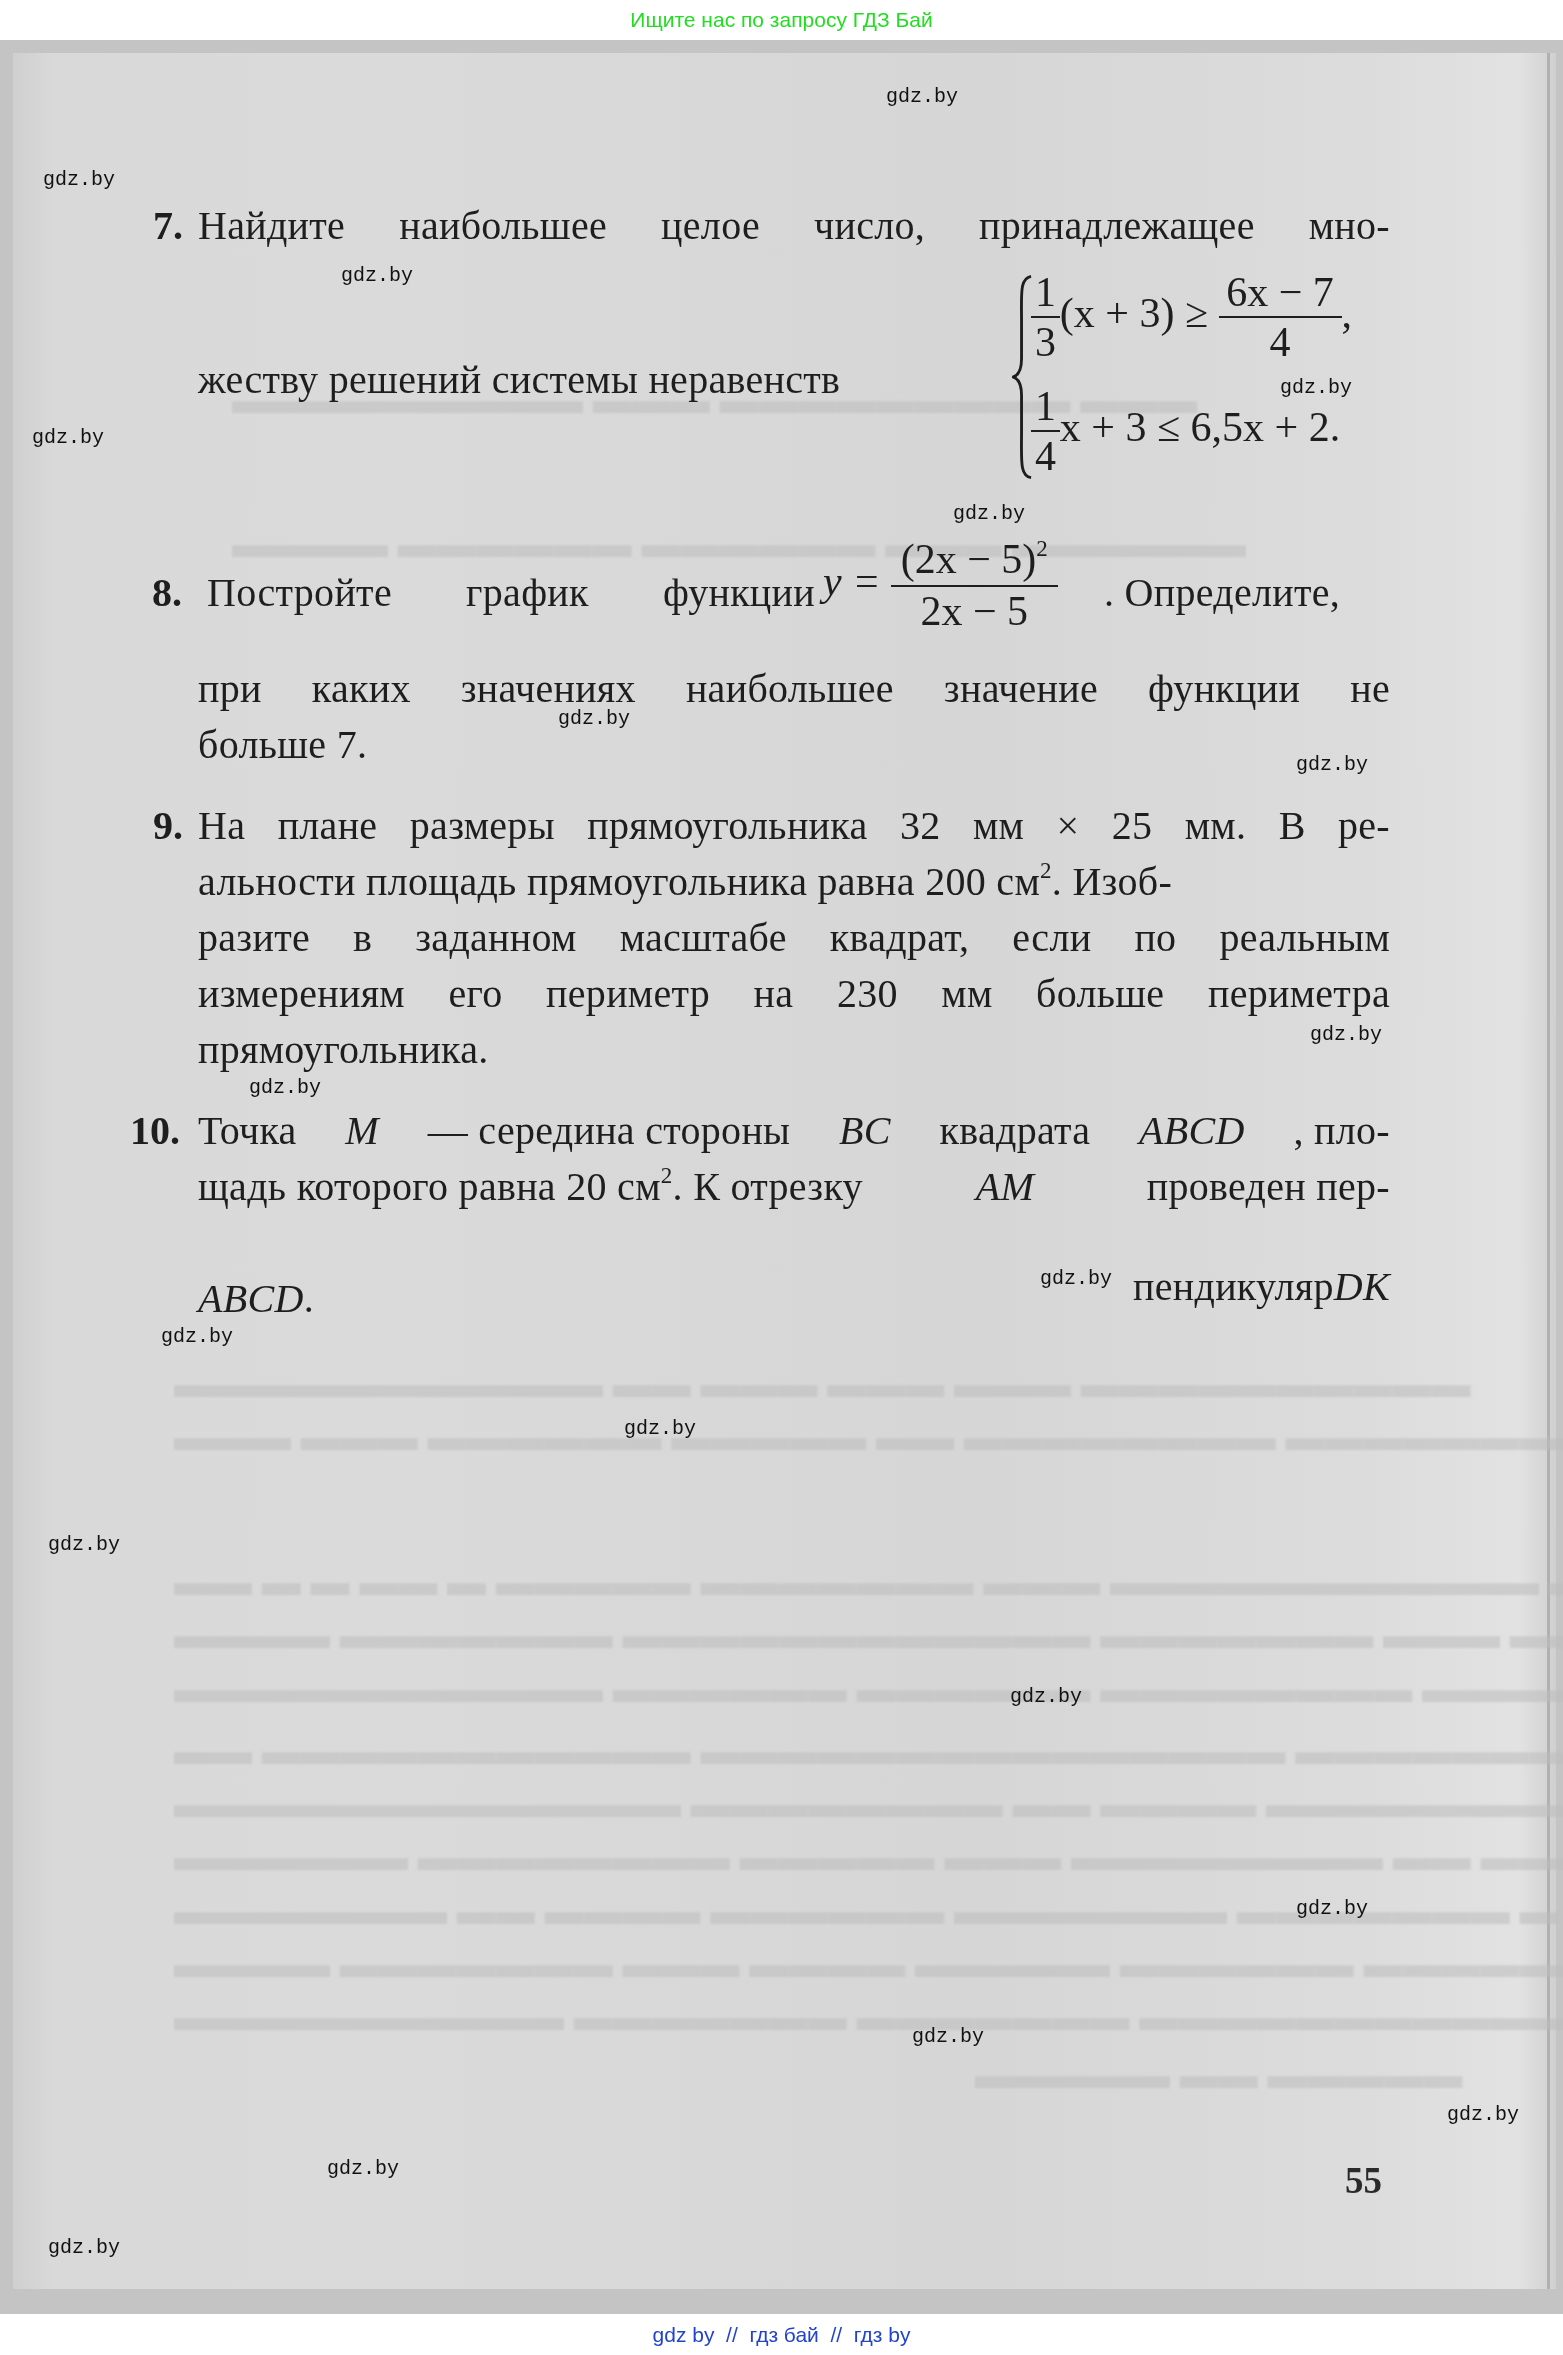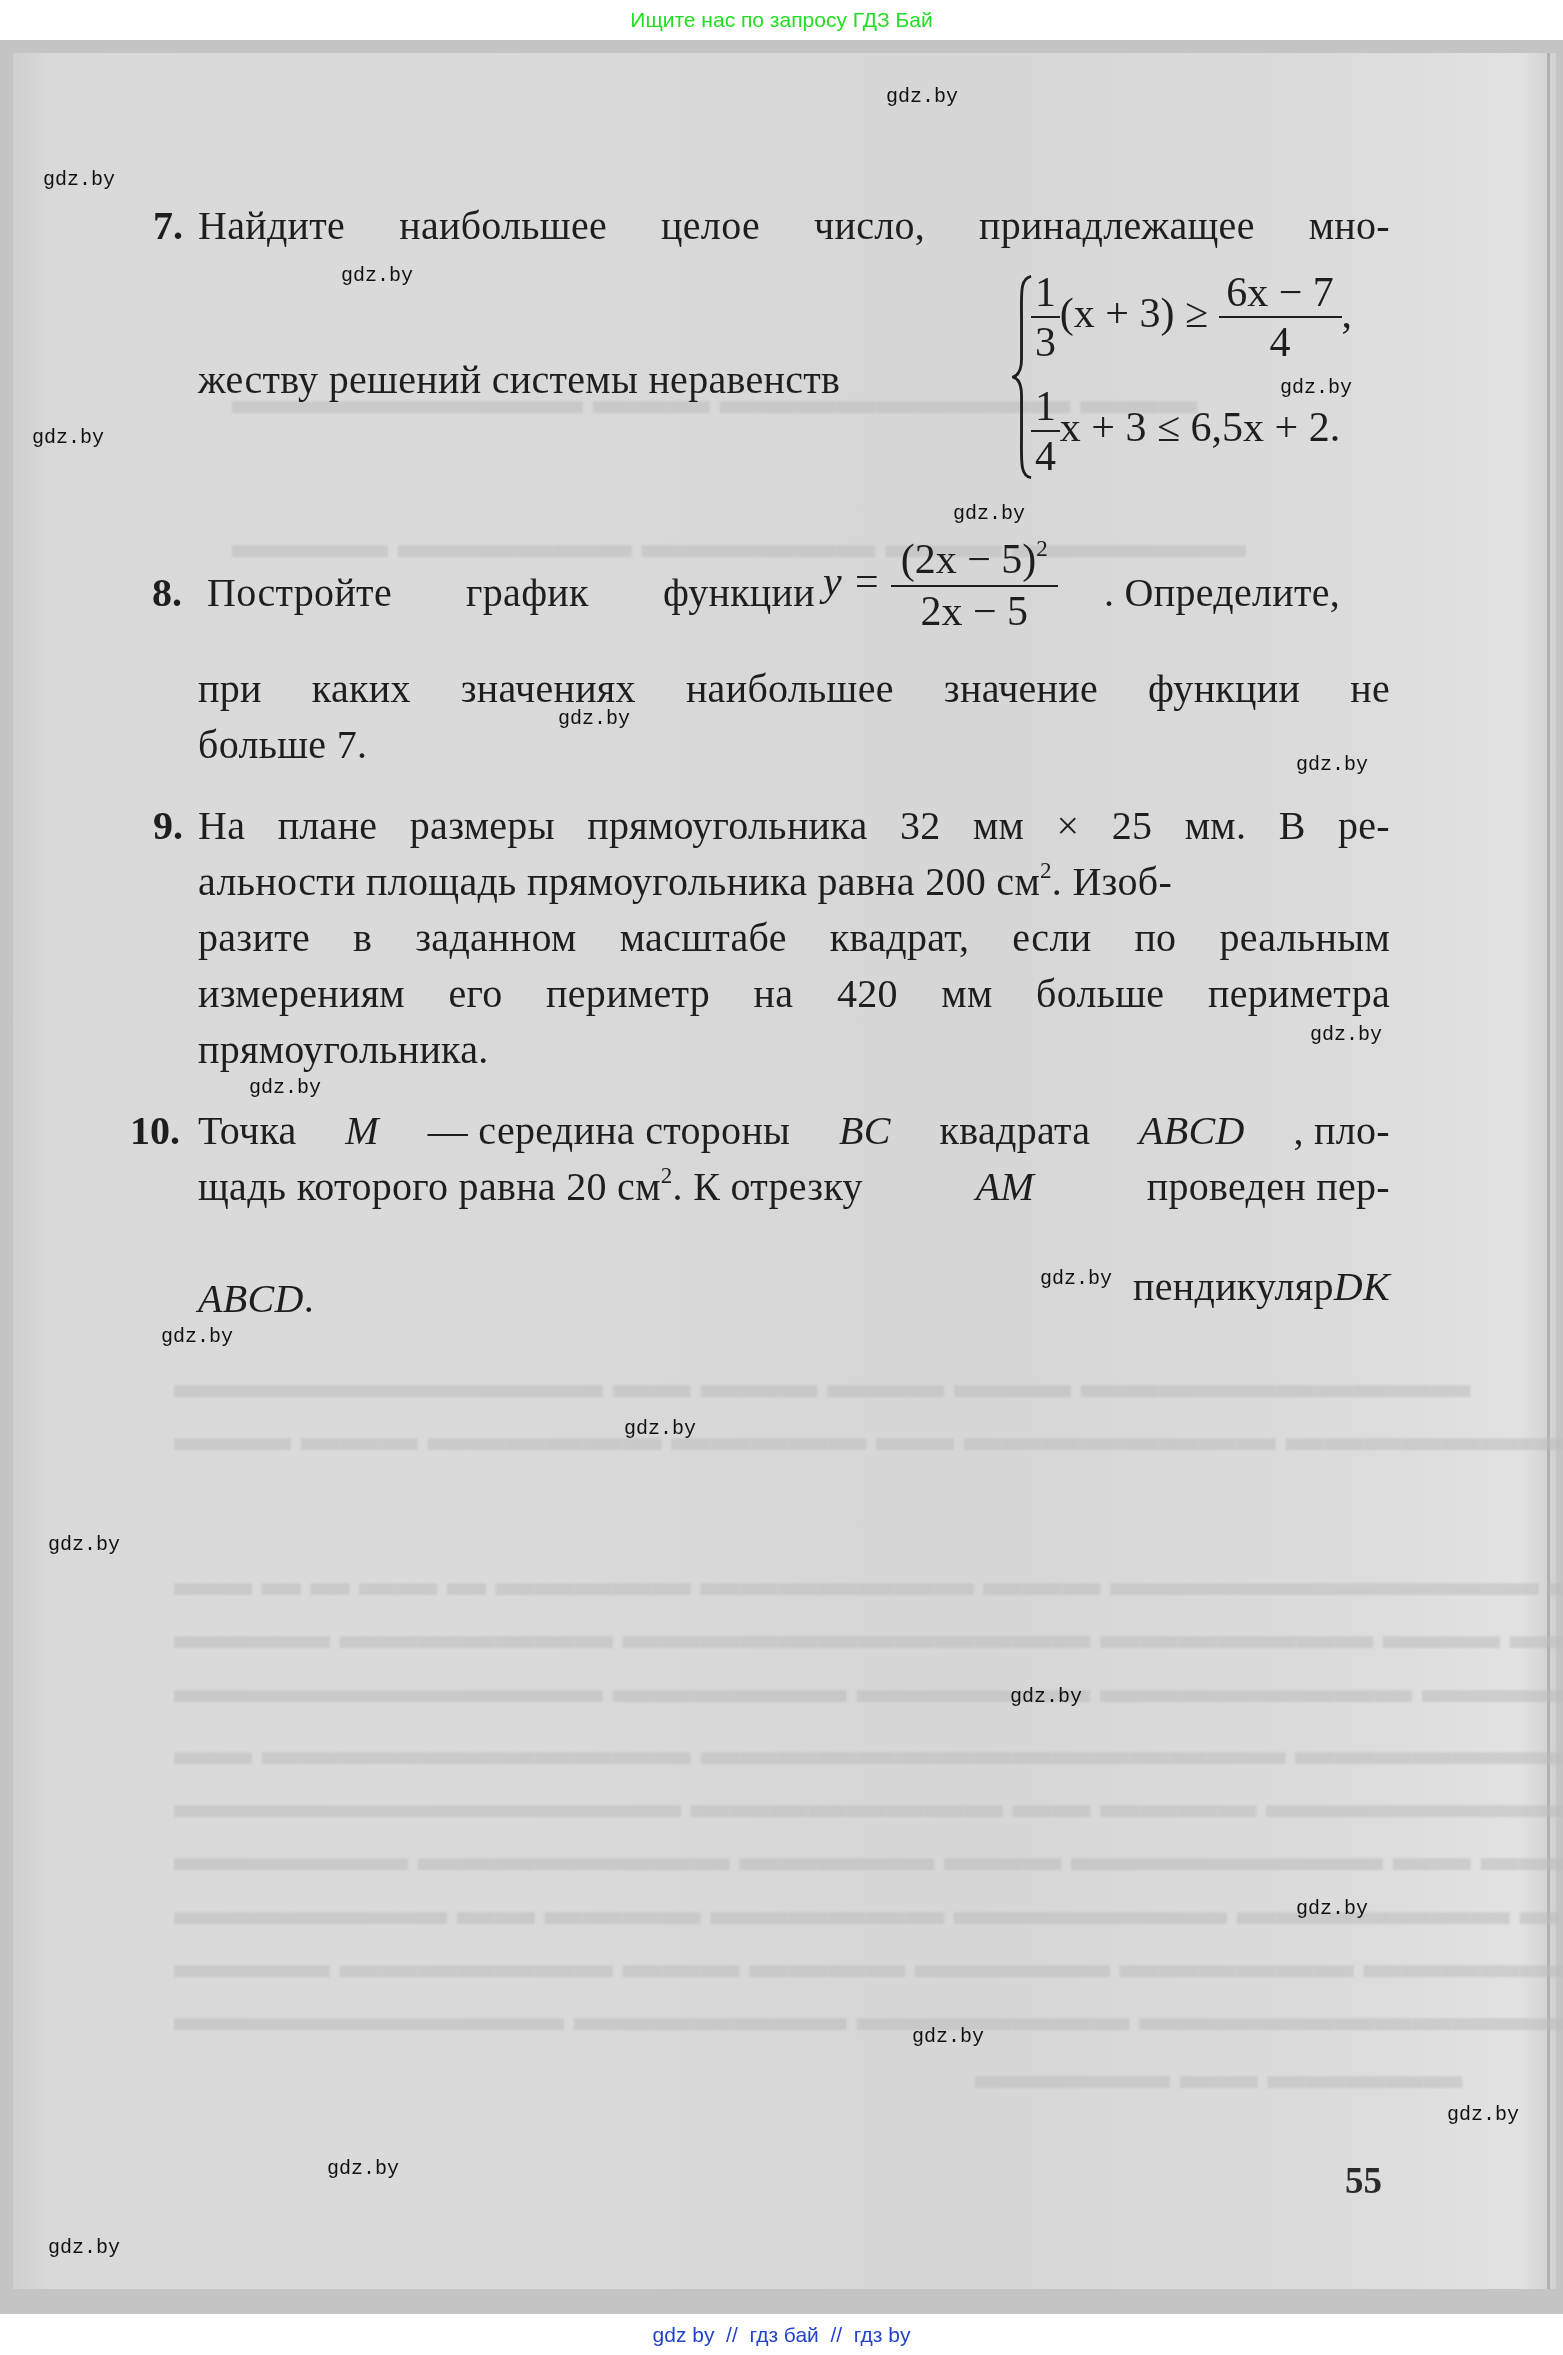--- a/index.html
+++ b/index.html
@@ -125,21 +125,21 @@
 <div class="line" style="left:1104px; top:573px;">. Определите,</div>
 <div class="line just" style="left:198px; top:669px; width:1192px;">при каких значениях наибольшее значение функции не</div>
 <div class="line" style="left:198px; top:725px;text-align:center;">больше 7.</div>
 
 <div class="num" style="left:153px; top:806px;">9.</div>
 <div class="line just" style="left:198px; top:806px; width:1192px;">На плане размеры прямоугольника 32 мм × 25 мм. В ре-</div>
 <div class="line" style="left:198px; top:862px; width:1192px; display:flex; justify-content:space-between;">
   <span><span>альности площадь прямоугольника равна 200 см</span><sup>2</sup><span>. Изоб-</span></span>
 </div>
 <div class="line just" style="left:198px; top:918px; width:1192px;">разите в заданном масштабе квадрат, если по реальным</div>
-<div class="line just" style="left:198px; top:974px; width:1192px;">измерениям его периметр на 420 мм больше периметра</div>
+<div class="line just" style="left:198px; top:974px; width:1192px;">измерениям его периметр на 230 мм больше периметра</div>
 <div class="line" style="left:198px; top:1030px;">прямоугольника.</div>
 
 <div class="num" style="left:130px; top:1111px;">10.</div>
 <div class="line" style="left:198px; top:1111px; width:1192px; display:flex; justify-content:space-between;">
   <span>Точка </span>
   <span class="it">M</span>
   <span> — середина стороны </span>
   <span class="it">BC</span>
   <span> квадрата </span>
   <span class="it">ABCD</span>

